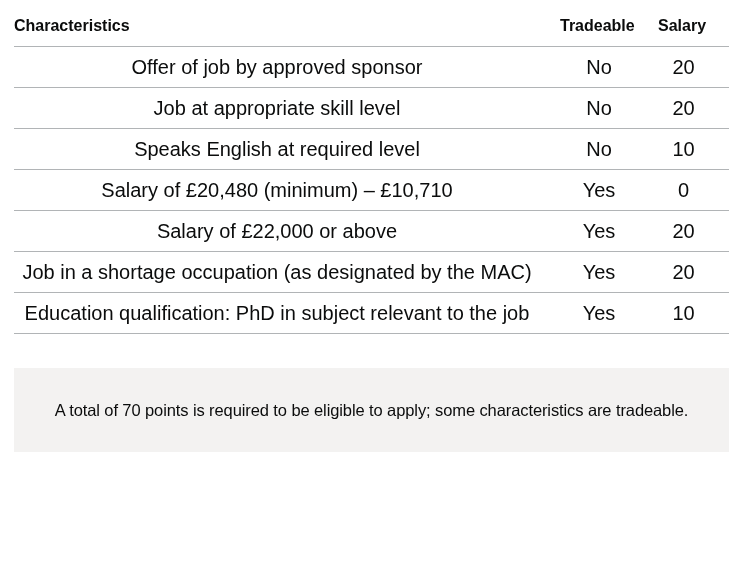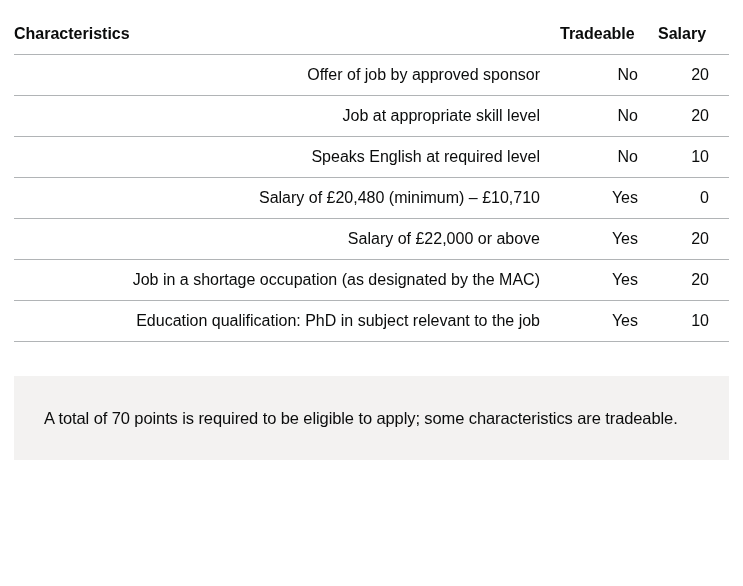--- a/index.html
+++ b/index.html
@@ -7,61 +7,62 @@
     padding: 0;
     background: #ffffff;
     font-family: "Liberation Sans", sans-serif;
     color: var(--text, #0b0c0c);
   }
   .page {
     width: 743px;
     height: 586px;
     background: #ffffff;
     box-sizing: border-box;
-    padding: 24px 14px 0 14px;
+    padding: 16px 14px 0 14px;
     overflow: hidden;
   }
   table.points-table {
     width: 715px;
     border-collapse: collapse;
     table-layout: fixed;
   }
   col.c-char  { width: 546px; }
   col.c-trade { width: 98px; }
   col.c-points{ width: 71px; }
   .points-table th {
     text-align: left;
     font-weight: bold;
     font-size: 16px;
     line-height: 20px;
     padding: 0 20px 10px 0;
     border-bottom: 1px solid var(--border, #b1b4b6);
     color: var(--text, #0b0c0c);
   }
   .points-table td {
-    text-align: right;
-    font-size: 16px;
+    text-align: center;
+    font-size: 20px;
     line-height: 20px;
     padding: 10px 20px 10px 0;
     border-bottom: 1px solid var(--border, #b1b4b6);
     color: var(--text, #0b0c0c);
   }
   .note-panel {
     margin-top: 34px;
     width: 715px;
     box-sizing: border-box;
     background: var(--panel_bg, #f3f2f1);
     padding: 28px 30px;
   }
   .note-panel p {
     margin: 0;
     font-size: 16.5px;
     letter-spacing: -0.1px;
     line-height: 28px;
     color: var(--text, #0b0c0c);
+    text-align: center;
   }
 </style>
 </head>
 <body>
 
 <div class="page">
 
   <table class="points-table">
     <colgroup>
       <col class="c-char">

